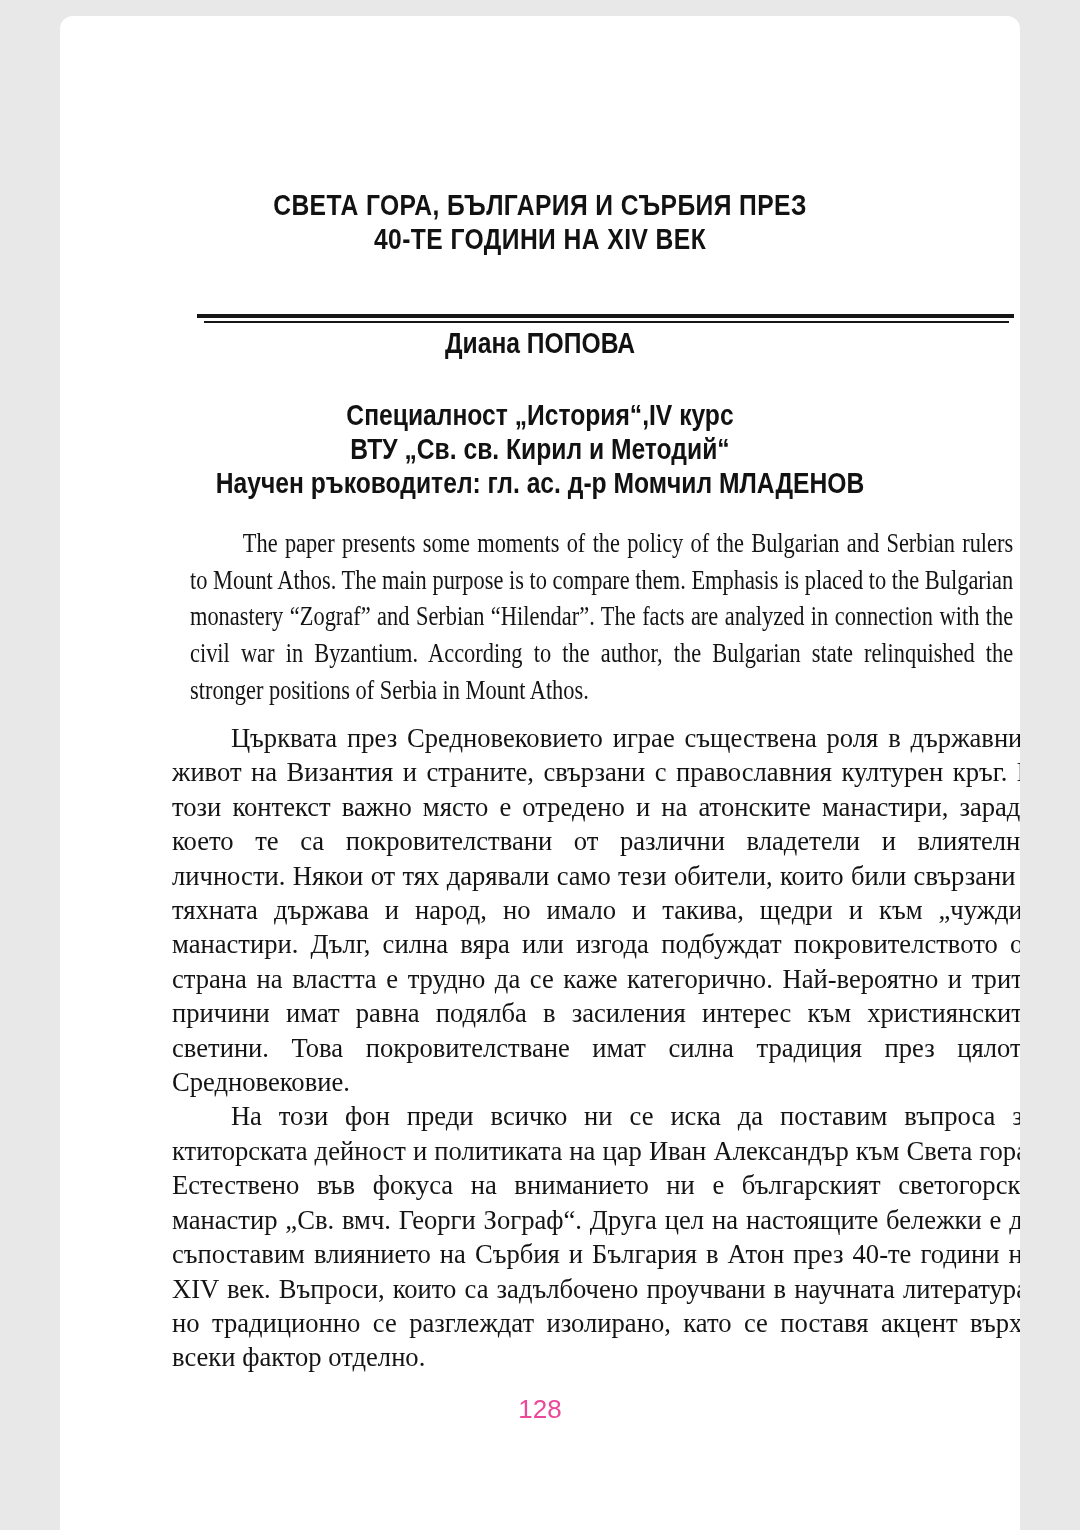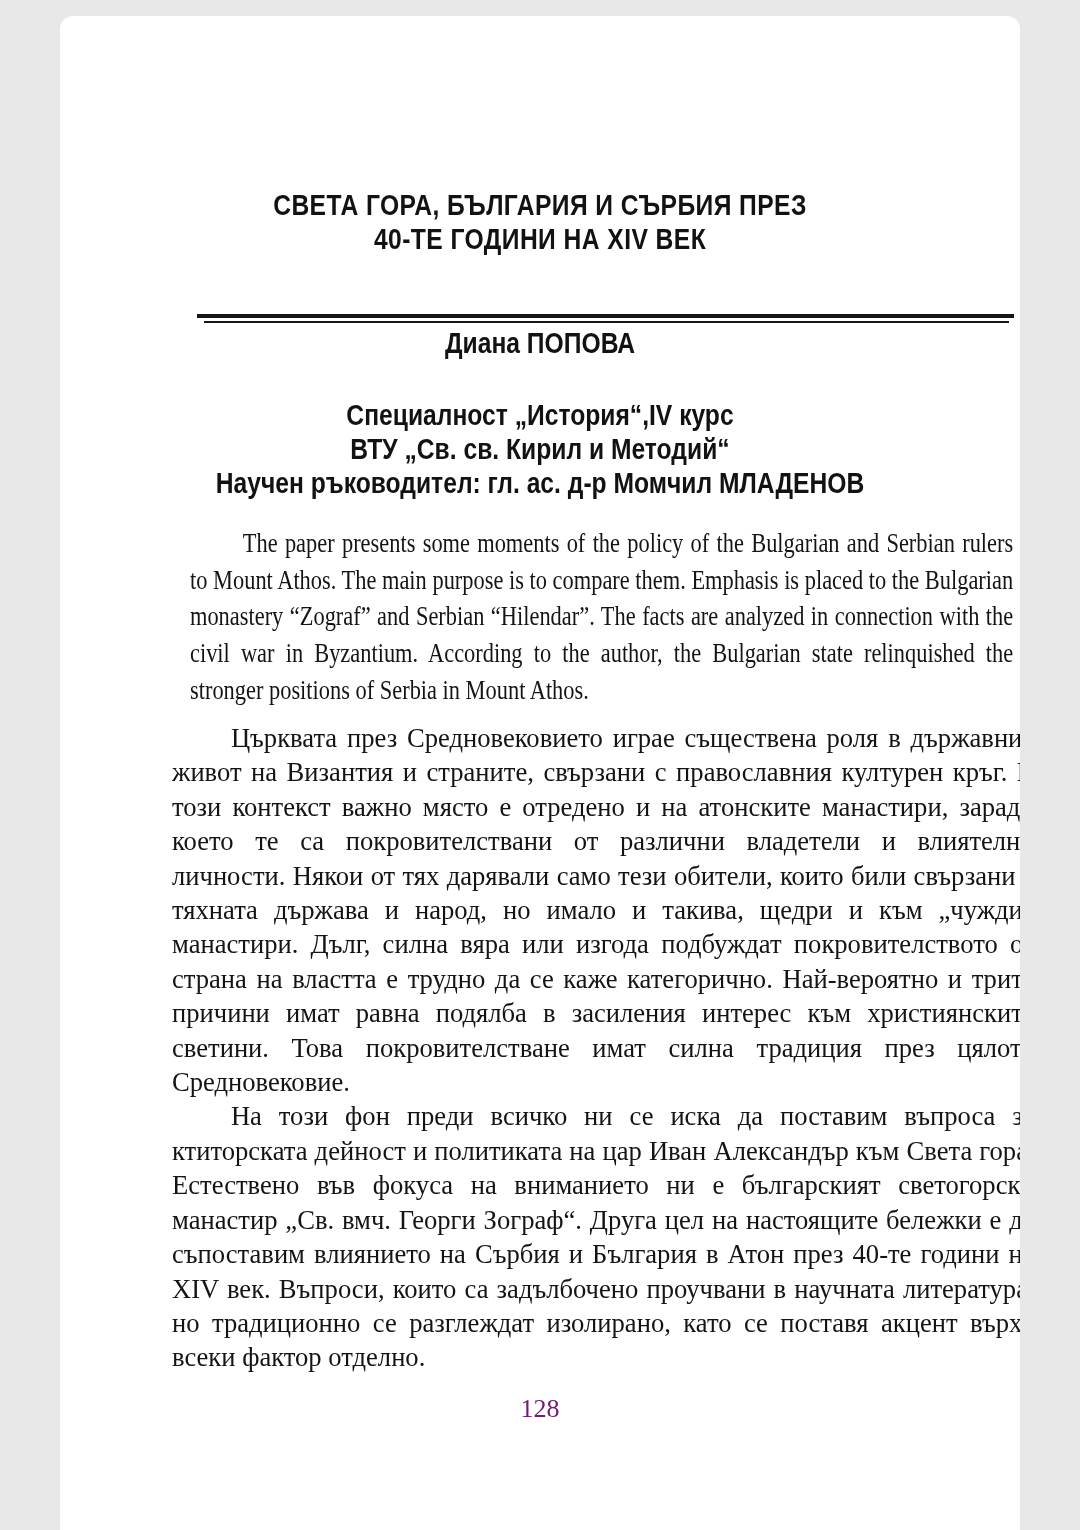--- a/index.html
+++ b/index.html
@@ -106,23 +106,23 @@
     margin: 0;
     text-indent: 62px;
   }
 
   .page-number {
     position: absolute;
     top: 1378px;
     left: 0;
     width: 100%;
     text-align: center;
-    font-family: Liberation Serif, serif;
+    font-family: Liberation Sans, sans-serif;
     font-size: 26px;
-    color: #701a75;
+    color: #ec4899;
   }
 </style>
 </head>
 <body>
 
 <div class="page">
 
   <div class="heading title-block">
     <div>СВЕТА ГОРА, БЪЛГАРИЯ И СЪРБИЯ ПРЕЗ</div>
     <div>40-ТЕ ГОДИНИ НА XIV ВЕК</div>

